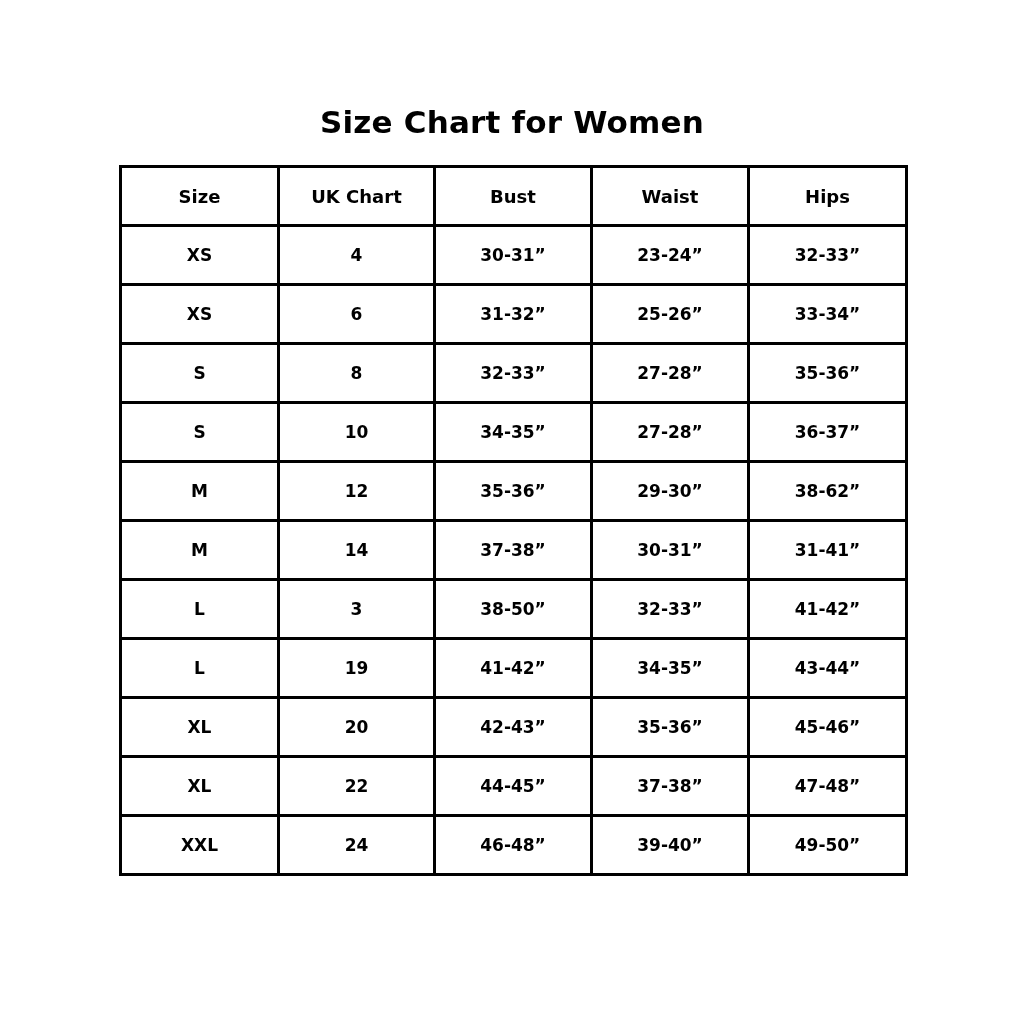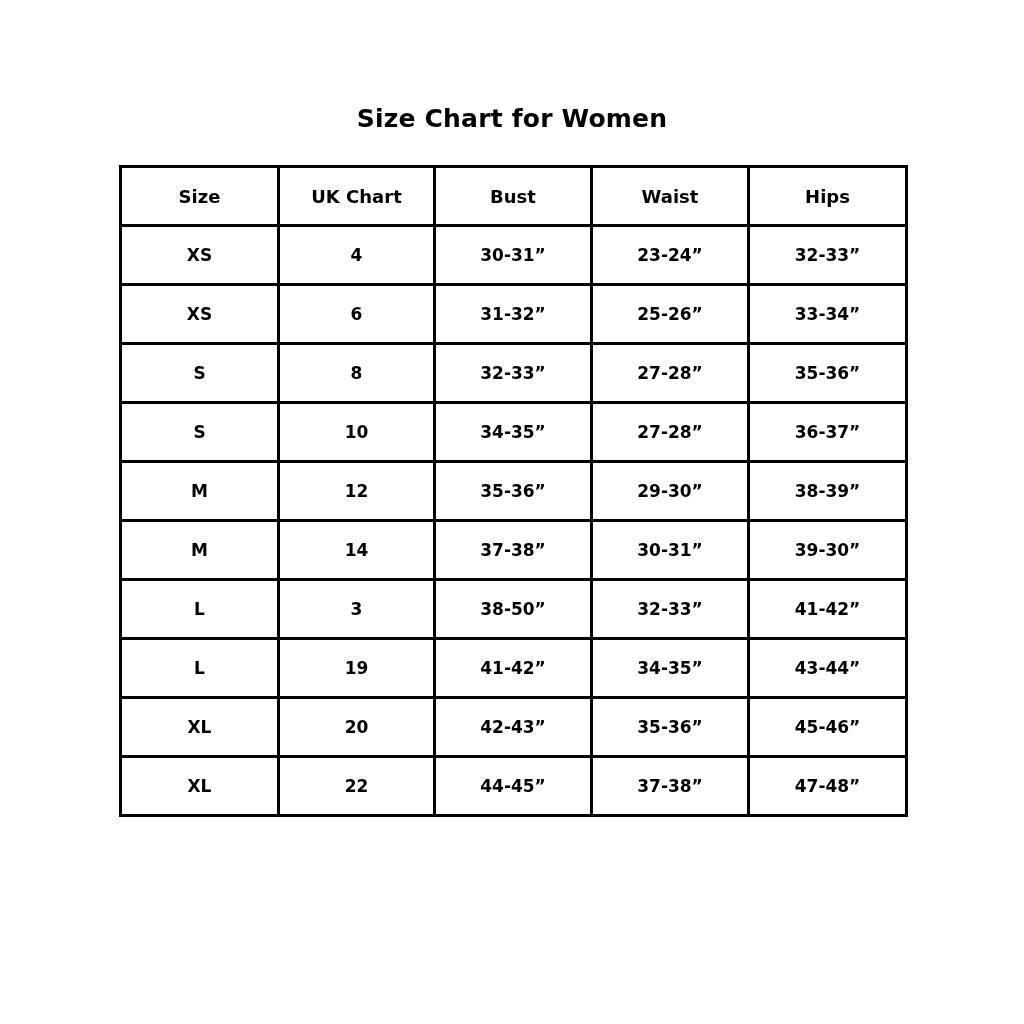--- a/index.html
+++ b/index.html
@@ -19,21 +19,21 @@
     height: 1024px;
     position: relative;
     box-sizing: border-box;
   }
   .chart-title {
     position: absolute;
     top: 104px;
     left: 0;
     width: 1024px;
     text-align: center;
-    font-size: 25px;
+    font-size: 31px;
     font-weight: bold;
     letter-spacing: 0.2px;
   }
   .table-wrap {
     position: absolute;
     left: 119px;
     top: 165px;
     width: 786px;
   }
   table.size-table {
@@ -112,28 +112,28 @@
           <td>10</td>
           <td>34-35”</td>
           <td>27-28”</td>
           <td>36-37”</td>
         </tr>
         <tr>
           <td>M</td>
           <td>12</td>
           <td>35-36”</td>
           <td>29-30”</td>
-          <td>38-39”</td>
+          <td>38-62”</td>
         </tr>
         <tr>
           <td>M</td>
           <td>14</td>
           <td>37-38”</td>
           <td>30-31”</td>
-          <td>39-30”</td>
+          <td>31-41”</td>
         </tr>
         <tr>
           <td>L</td>
           <td>3</td>
           <td>38-50”</td>
           <td>32-33”</td>
           <td>41-42”</td>
         </tr>
         <tr>
           <td>L</td>
@@ -149,17 +149,24 @@
           <td>35-36”</td>
           <td>45-46”</td>
         </tr>
         <tr>
           <td>XL</td>
           <td>22</td>
           <td>44-45”</td>
           <td>37-38”</td>
           <td>47-48”</td>
         </tr>
+        <tr>
+          <td>XXL</td>
+          <td>24</td>
+          <td>46-48”</td>
+          <td>39-40”</td>
+          <td>49-50”</td>
+        </tr>
       </tbody>
     </table>
   </div>
 
 </div>
 
 </body></html>

